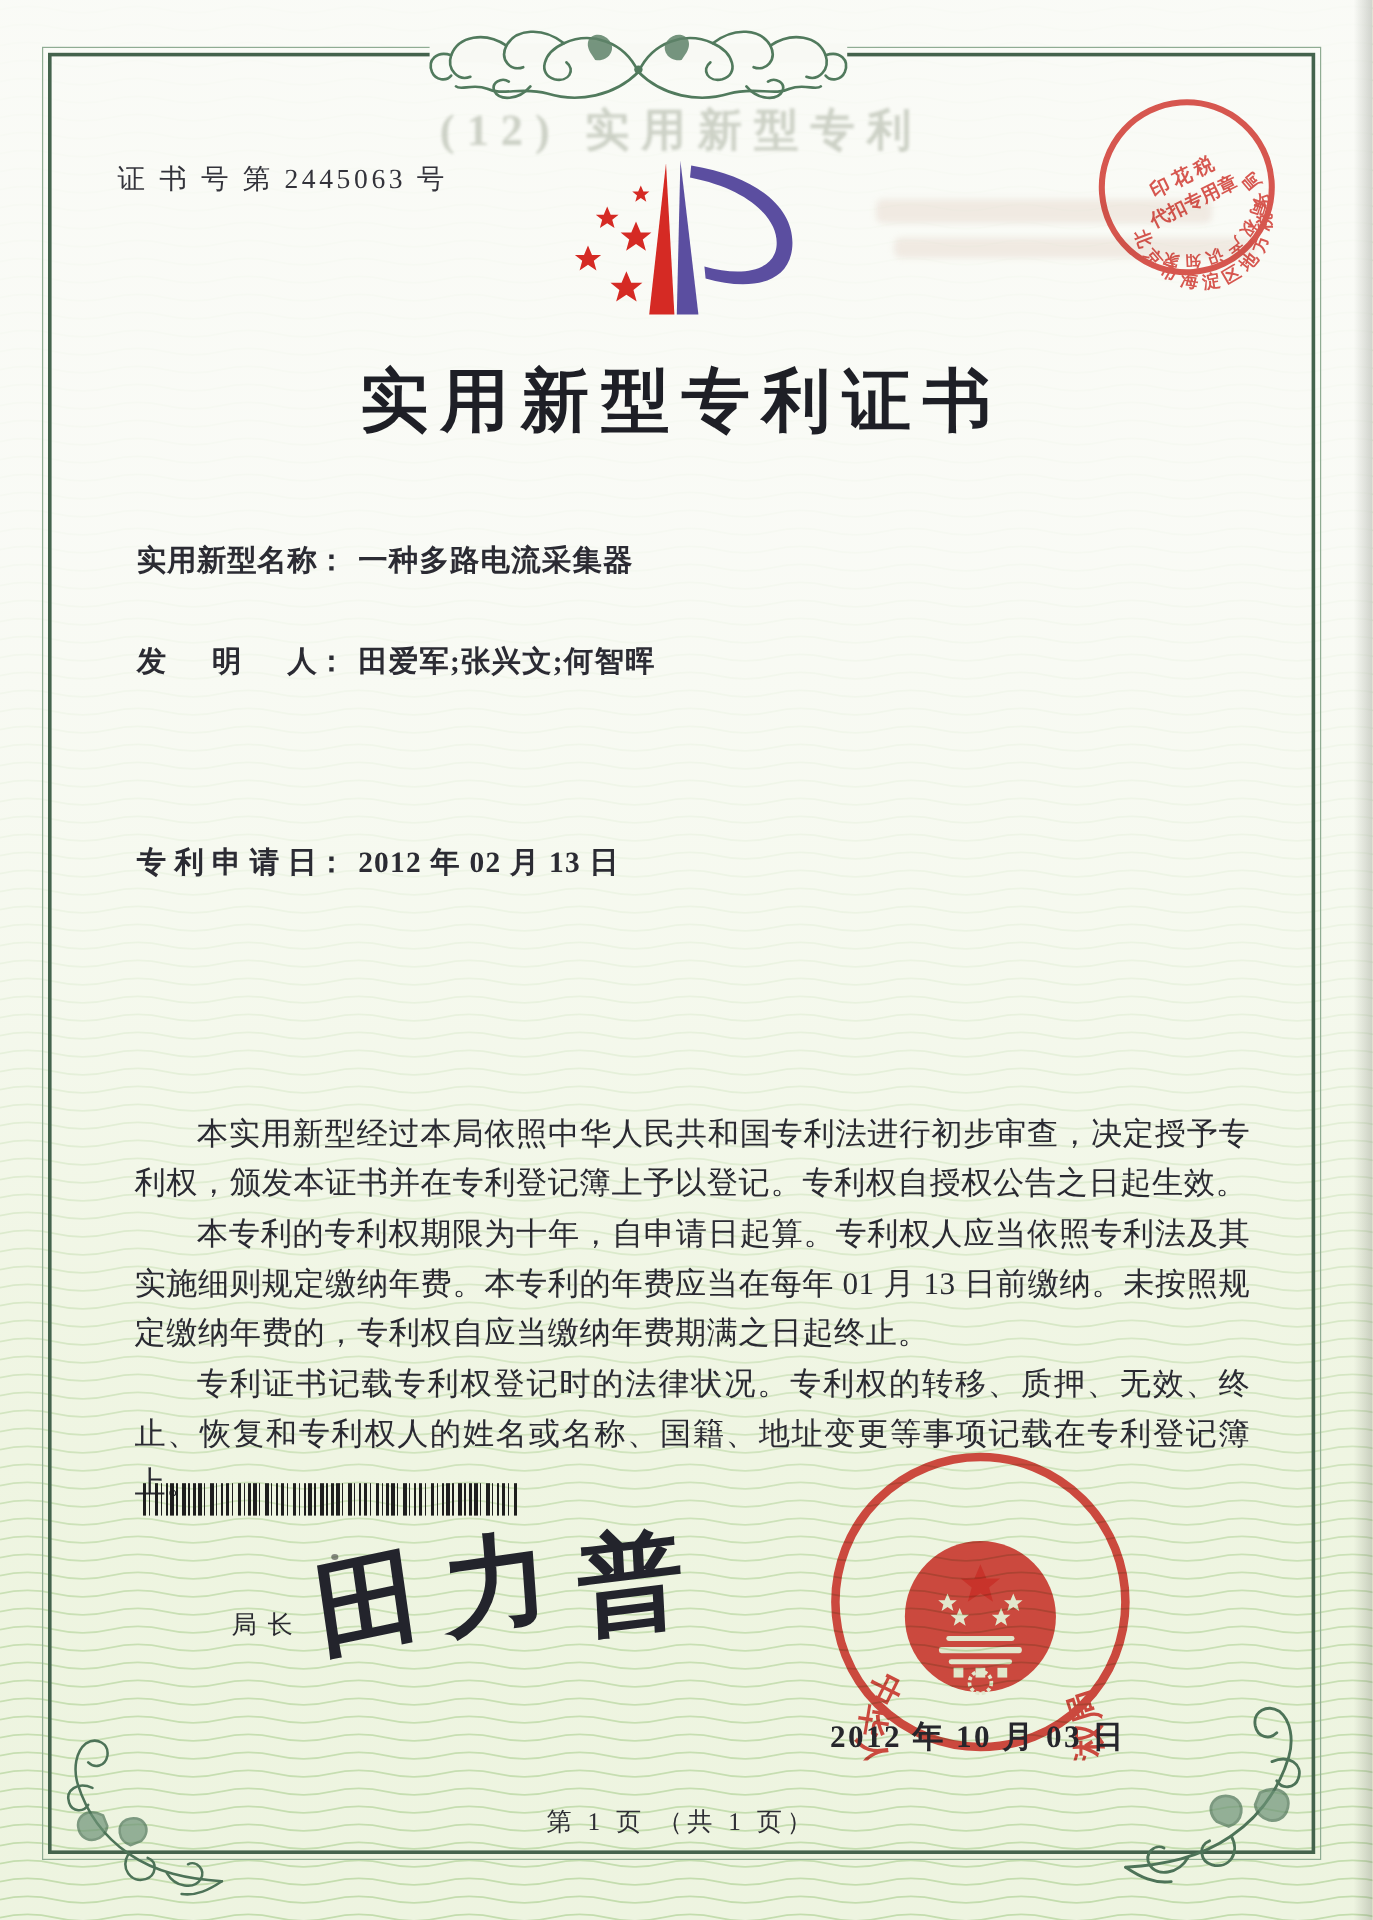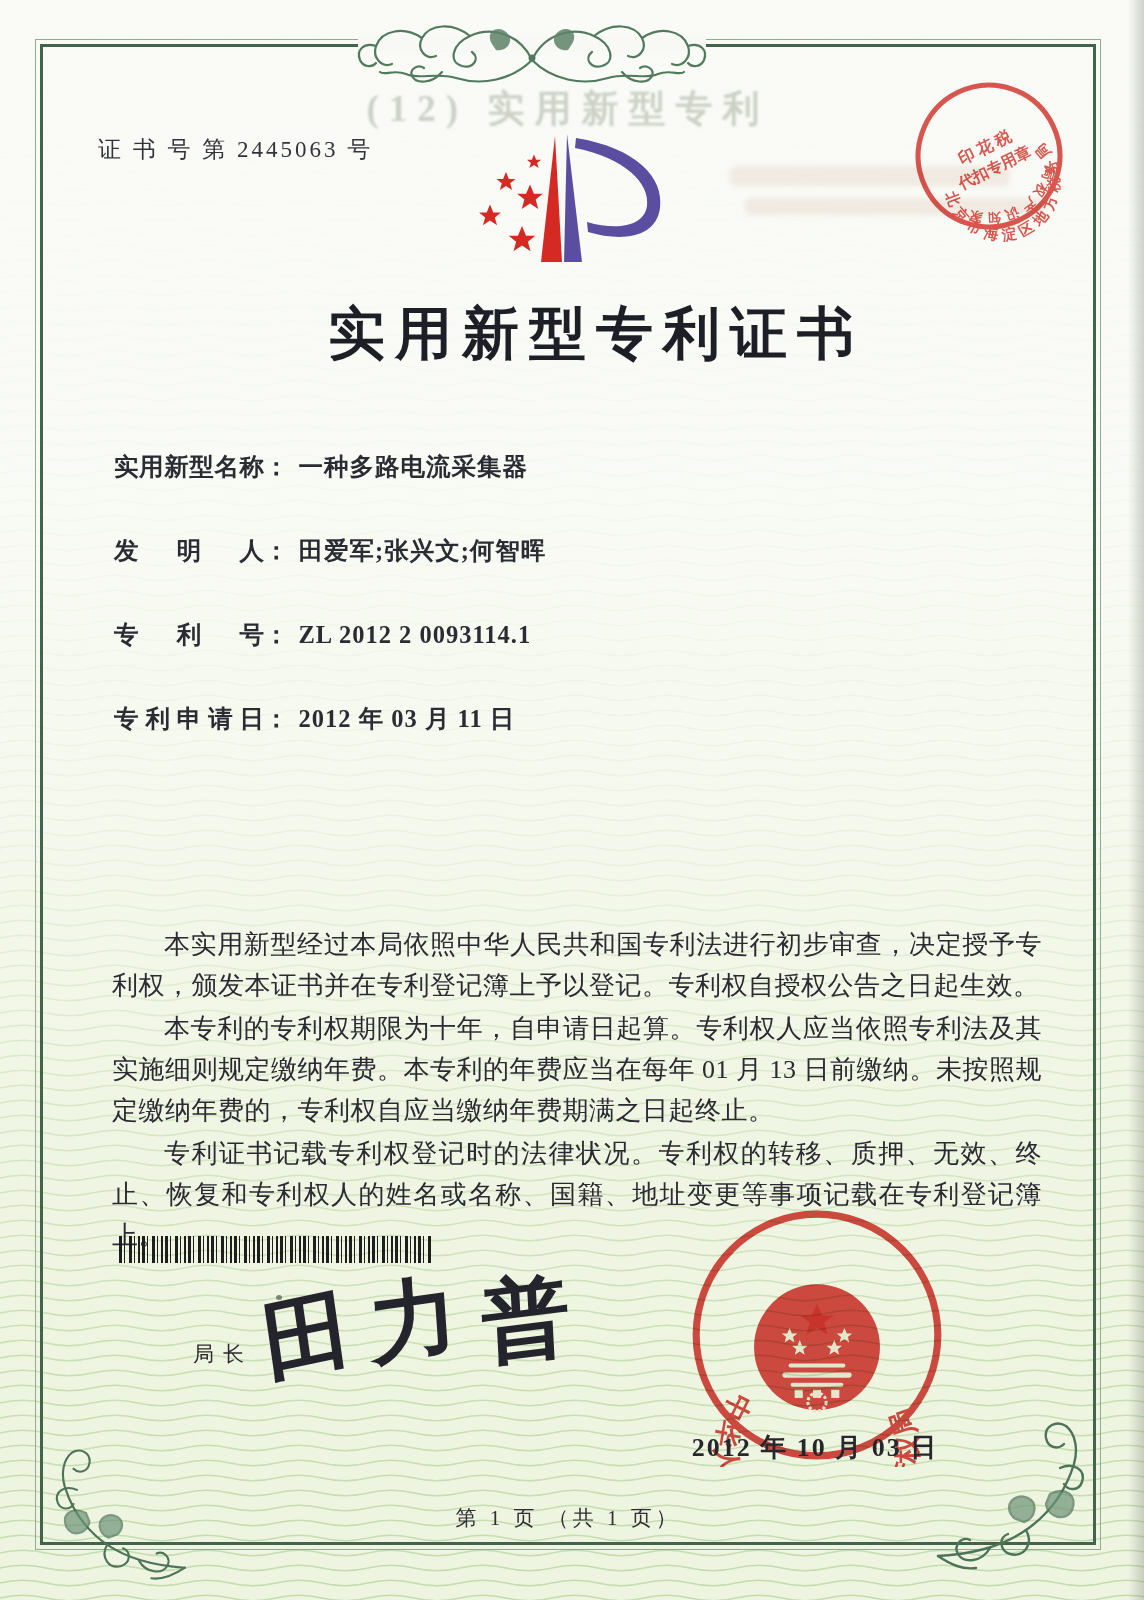--- a/index.html
+++ b/index.html
@@ -24,21 +24,21 @@
   .orn-mask{position:absolute;z-index:4;background:#f8f9f4;}
   .ghost{position:absolute;left:40px;width:1056px;top:84px;text-align:center;z-index:2;
     font-size:37px;font-weight:bold;letter-spacing:10px;color:rgba(168,174,158,.55);
     filter:blur(1.2px);}
   .ghost-bar{position:absolute;z-index:2;border-radius:6px;filter:blur(2.5px);
     background:rgba(205,168,152,.20);}
   .cert-number{position:absolute;left:98px;top:134px;z-index:5;font-size:23px;
     letter-spacing:3px;color:#33333b;}
   .logo{position:absolute;left:442px;top:130px;z-index:5;}
   .title{position:absolute;left:40px;width:1056px;top:296px;text-align:center;z-index:5;
-    font-size:57px;font-weight:bold;letter-spacing:10px;color:#1e1f26;margin-left:28px;}
+    font-size:57px;font-weight:bold;letter-spacing:10px;color:#1e1f26;}
   .field-row{position:absolute;left:114px;z-index:5;font-size:24.5px;font-weight:600;
     white-space:pre;color:#2b2b33;}
   .flabel{display:inline-block;width:150px;text-align:justify;text-align-last:justify;}
   .fcolon{margin-right:10px;}
   .fvalue{letter-spacing:1px;}
   .paras{position:absolute;left:112px;width:930px;top:924px;z-index:5;}
   .paras p{margin:0 0 2px 0;font-size:26px;line-height:41px;text-align:justify;
     text-indent:2em;letter-spacing:.5px;font-weight:500;color:#2a2a32;}
   .barcode{position:absolute;left:119px;top:1236px;width:312px;height:27px;z-index:5;
     background:repeating-linear-gradient(90deg,
@@ -156,22 +156,21 @@
       </text>
       <text x="85" y="81" text-anchor="middle" font-size="16" font-weight="bold" font-family="Liberation Serif, DejaVu Serif, serif">印 花 税</text>
       <text x="85" y="103" text-anchor="middle" font-size="15.5" font-weight="bold" font-family="Liberation Serif, DejaVu Serif, serif">代扣专用章</text>
     </g>
   </svg>
 
   <div class="title">实用新型专利证书</div>
 
   <div class="field-row" style="top:450px"><span class="flabel">实用新型名称</span><span class="fcolon">：</span><span class="fvalue">一种多路电流采集器</span></div>
   <div class="field-row" style="top:534px"><span class="flabel">发明人</span><span class="fcolon">：</span><span class="fvalue">田爱军;张兴文;何智晖</span></div>
-  <div class="field-row" style="top:618px"><span class="flabel">专利号</span><span class="fcolon">：</span><span class="fvalue">ZL 2012 2 0093114.1</span></div>
-  <div class="field-row" style="top:702px"><span class="flabel">专利申请日</span><span class="fcolon">：</span><span class="fvalue">2012 年 03 月 11 日</span></div>
+  <div class="field-row" style="top:702px"><span class="flabel">专利申请日</span><span class="fcolon">：</span><span class="fvalue">2012 年 02 月 13 日</span></div>
 
   <div class="paras">
     <p>本实用新型经过本局依照中华人民共和国专利法进行初步审查，决定授予专利权，颁发本证书并在专利登记簿上予以登记。专利权自授权公告之日起生效。</p>
     <p>本专利的专利权期限为十年，自申请日起算。专利权人应当依照专利法及其实施细则规定缴纳年费。本专利的年费应当在每年 01 月 13 日前缴纳。未按照规定缴纳年费的，专利权自应当缴纳年费期满之日起终止。</p>
     <p>专利证书记载专利权登记时的法律状况。专利权的转移、质押、无效、终止、恢复和专利权人的姓名或名称、国籍、地址变更等事项记载在专利登记簿上。</p>
   </div>
 
   <div class="barcode"></div>
   <div class="speck"></div>
 

